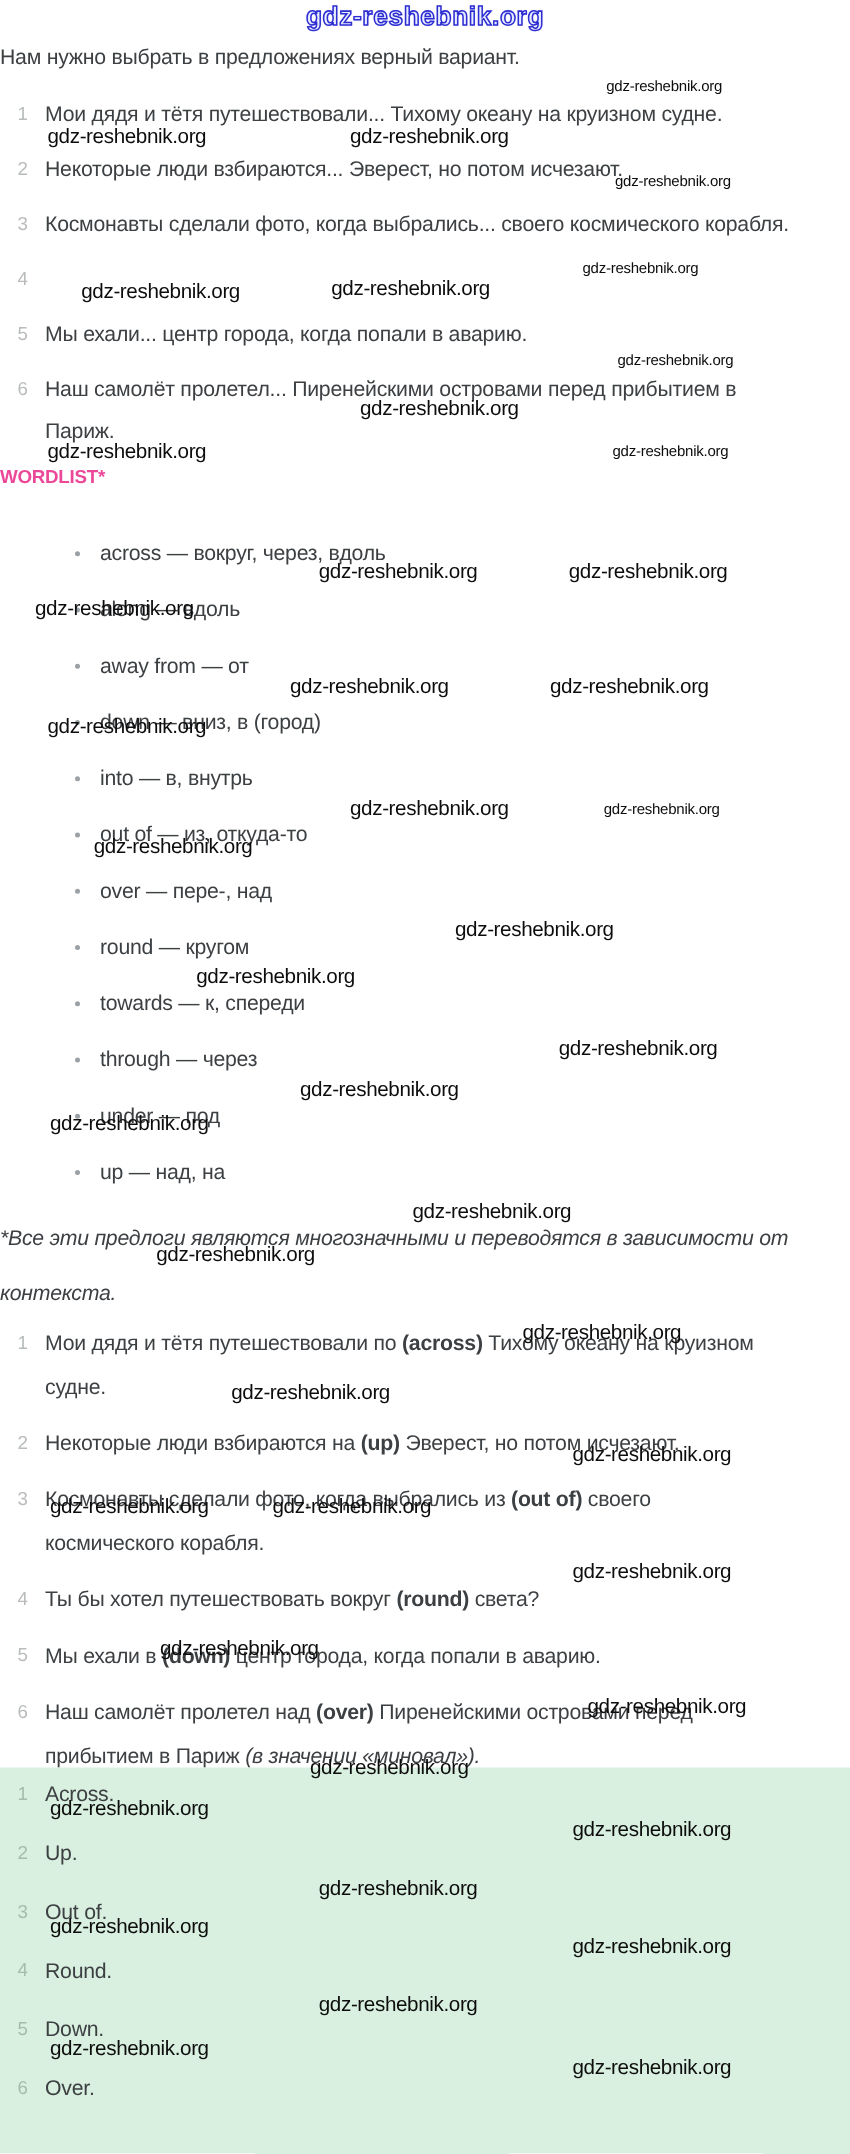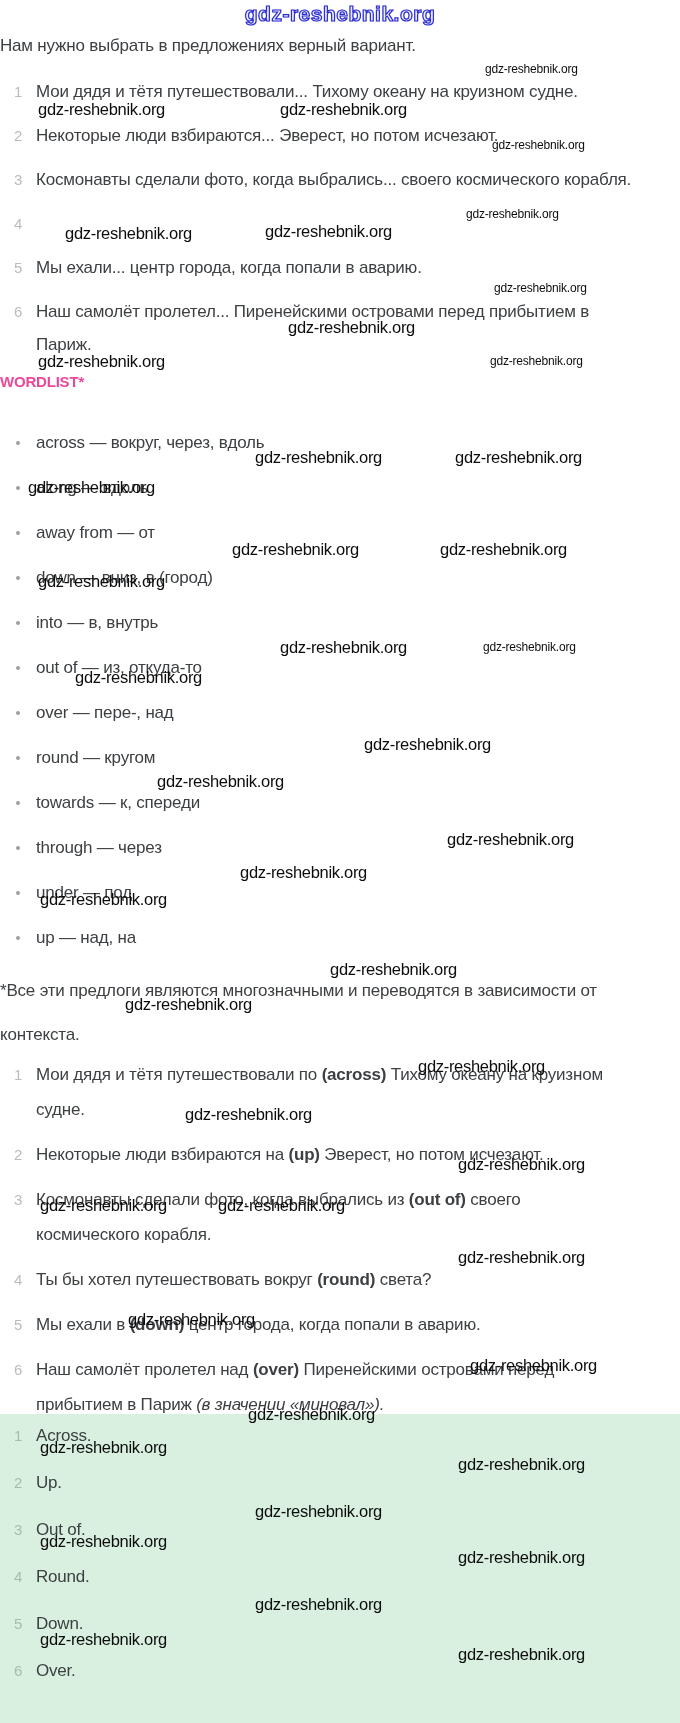--- a/index.html
+++ b/index.html
@@ -60,33 +60,34 @@
   .q-list li { line-height: 33px; margin-bottom: 11px; }
   .q-list .txt { max-width: 600px; font-size: 17px; letter-spacing: -0.2px; }
   .wordlist-title {
     font-size: 15px;
     font-weight: bold;
     color: #ec4899;
     letter-spacing: -0.2px;
     line-height: 19px;
   }
   .w-list { margin-top: 43px; }
-  .w-list li { display: flex; line-height: 18px; margin-bottom: 27px; }
+  .w-list li { display: flex; line-height: 18px; margin-bottom: 27px; padding-left: 44px; }
   .dot {
     flex: 0 0 4px;
     width: 4px; height: 4px;
     border-radius: 50%;
     background: #9aa0a3;
     margin: 7px 0 0 16px;
   }
   .w-list .txt { margin-left: 16px; font-size: 17px; letter-spacing: -0.2px; }
   .footnote {
     margin-top: -5px;
     max-width: 660px;
     font-size: 17px;
+    font-style: italic;
     line-height: 44px;
     letter-spacing: -0.2px;
   }
   .sol-list li { line-height: 35px; margin-bottom: 10px; }
   .sol-list li:last-child { margin-bottom: 0; }
   .sol-list .txt { max-width: 575px; font-size: 17px; letter-spacing: -0.2px; }
   .ans { font-weight: bold; }
   .ital { font-style: italic; }
   .green-block {
     flex: 1;

